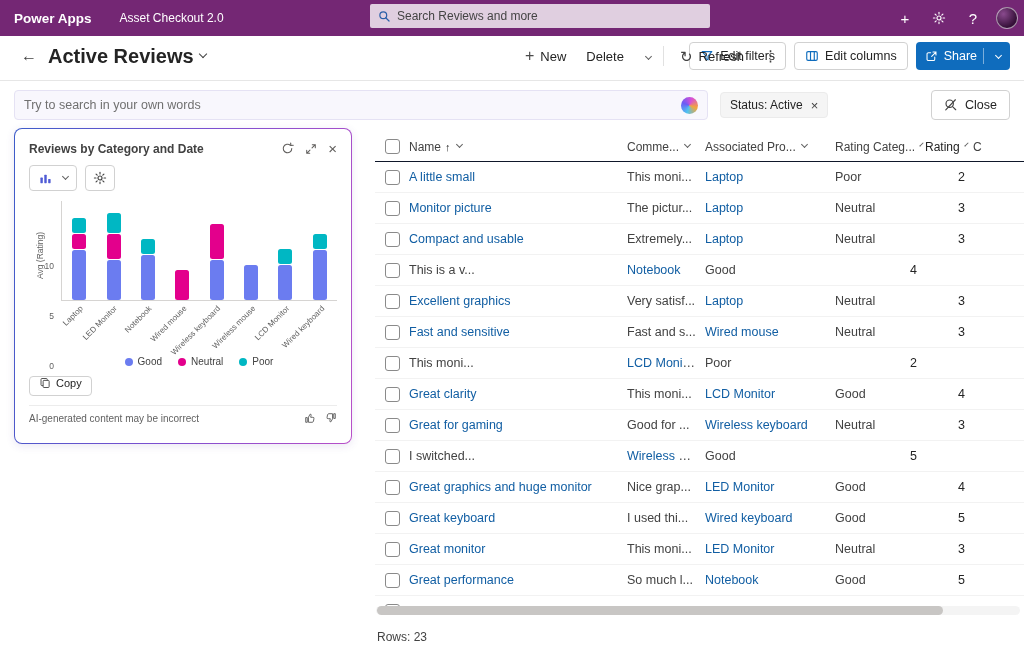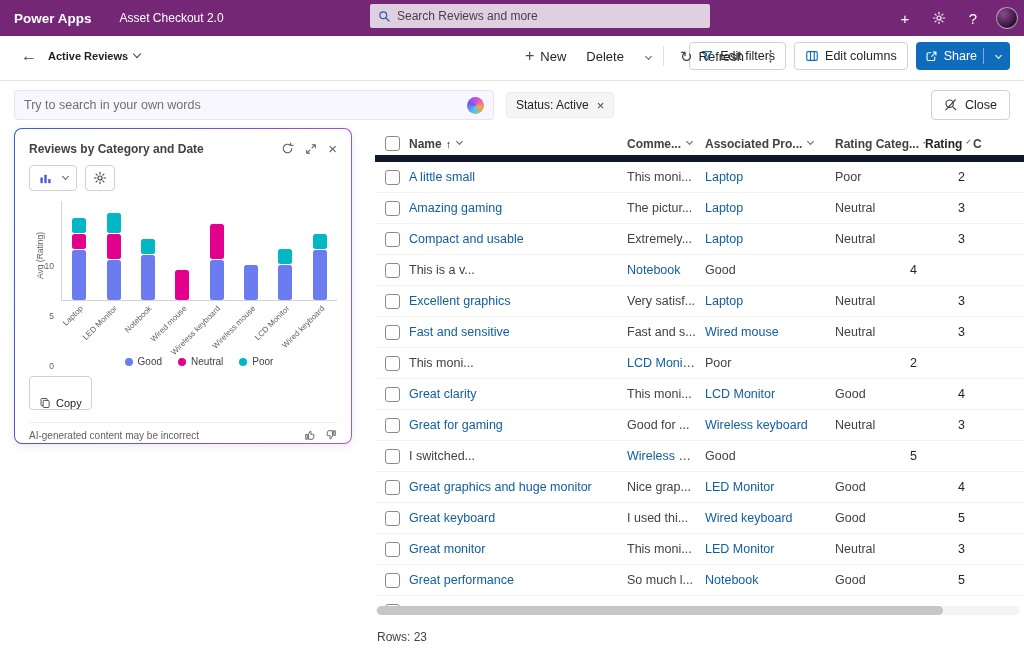--- a/index.html
+++ b/index.html
@@ -15,39 +15,39 @@
   .top-search input{border:none;outline:none;background:transparent;font-size:12px;color:#84cc16;flex:1;font-family:inherit}
   .top-search input::placeholder{color:#444}
   .top-icons{margin-left:auto;display:flex;align-items:center;height:100%}
   .top-icon{width:34px;height:100%;display:flex;align-items:center;justify-content:center;font-size:15px;cursor:pointer}
   .avatar{width:22px;height:22px;border-radius:50%;background:radial-gradient(circle at 32% 30%,#8a4a8e,#351038 70%);border:1px solid rgba(255,255,255,.55)}
 
   
   .cmdbar{position:absolute;top:32px;left:0;width:100%;height:49px;background:#fff;border-bottom:1px solid #e6e6e6;display:flex;align-items:center;padding:0 14px}
   .back{font-size:16px;color:#424242;width:30px;height:30px;display:flex;align-items:center;justify-content:center;border-radius:4px;cursor:pointer}
   .view-title{display:flex;align-items:center;margin-left:4px;cursor:pointer}
-  .view-title .t{font-size:11px;font-weight:700;color:#242424}
+  .view-title .t{font-size:20px;font-weight:700;color:#242424}
   .chev{display:inline-block;width:5px;height:5px;border-right:1.3px solid #616161;border-bottom:1.3px solid #616161;transform:rotate(45deg);margin-left:6px;position:relative;top:-2px}
   .chev.big{width:6px;height:6px;border-color:#424242}
   .cb-center{position:absolute;left:516px;top:0;height:100%;display:flex;align-items:center;gap:2px}
   .cb-item{display:flex;align-items:center;gap:6px;font-size:13px;color:#242424;padding:6px 9px;border-radius:4px;background:none;border:none;font-family:inherit;cursor:pointer}
   .plus-glyph{color:#4b4b4b;font-size:16px;line-height:1;font-weight:400}
   .chev-btn{padding:6px 5px;background:none;border:none;cursor:pointer}
   .vdiv{width:1px;height:20px;background:#e1e1e1;margin:0 5px}
   .refresh-glyph{font-size:15px;color:#424242;line-height:1}
   .kebab{font-size:15px;color:#424242;padding:6px 8px;cursor:pointer}
   .cb-right{margin-left:auto;display:flex;align-items:center;gap:8px}
   .btn-outline{display:flex;align-items:center;gap:6px;height:28px;padding:0 10px;border:1px solid #d1d1d1;border-radius:4px;background:#fff;font-size:12.5px;color:#242424;font-family:inherit;cursor:pointer;white-space:nowrap}
   .btn-primary{display:flex;align-items:center;gap:6px;height:28px;padding:0 9px;background:#0f6cbd;color:#fff;border:none;border-radius:4px;font-size:12.5px;font-family:inherit;cursor:pointer;white-space:nowrap}
   .pdiv{width:1px;height:16px;background:rgba(255,255,255,.45)}
   .chev.white{border-color:#fff;top:-1px}
 
   
   .filterrow{position:absolute;top:82px;left:0;width:100%;height:46px;display:flex;align-items:center;padding:0 14px;gap:12px}
-  .nl-search{width:480px;height:30px;background:#f8f7fd;border:1px solid #e5e2f4;border-radius:4px;display:flex;align-items:center;padding:0 9px;gap:6px}
+  .nl-search{width:694px;height:30px;background:#f8f7fd;border:1px solid #e5e2f4;border-radius:4px;display:flex;align-items:center;padding:0 9px;gap:6px}
   .nl-search input{flex:1;border:none;outline:none;background:transparent;font-size:12.5px;color:#424242;font-family:inherit}
   .nl-search input::placeholder{color:#707070}
   .copilot{width:17px;height:17px;border-radius:50%;background:conic-gradient(from 200deg,#4fc3f0,#6a5cf5,#d94fd5,#f2a63b,#4fc3f0);flex:none;cursor:pointer}
   .chip{display:flex;align-items:center;gap:8px;height:26px;padding:0 9px;background:#f5f5f5;border:1px solid #ebebeb;border-radius:4px;font-size:12px;color:#242424}
   .chip .x{font-size:13px;color:#424242;cursor:pointer;line-height:1}
   .close-btn{margin-left:auto;display:flex;align-items:center;gap:7px;height:30px;padding:0 12px;border:1px solid #d1d1d1;border-radius:4px;background:#fff;font-size:12.5px;color:#242424;font-family:inherit;cursor:pointer}
 
   
   .chart-card{position:absolute;left:14px;top:128px;width:338px;height:316px;border-radius:8px;border:1.5px solid transparent;background:linear-gradient(#fff,#fff) padding-box,linear-gradient(100deg,#3d5cc9,#7b4fd0,#b84fc8) border-box;padding:12px 14px;box-shadow:0 2px 8px rgba(80,60,160,.12);z-index:3}
   .cc-head{display:flex;align-items:center}
@@ -65,30 +65,30 @@
   .yticks span{position:absolute;right:4px}
   .bar-col{width:14px;display:flex;flex-direction:column-reverse;gap:1px}
   .seg{width:100%;border-radius:2.5px}
   .xlabels{display:flex;width:276px;height:48px}
   .xl-cell{flex:1;position:relative}
   .xl-cell span{position:absolute;right:50%;top:3px;transform:rotate(-45deg);transform-origin:100% 0;font-size:8px;color:#616161;white-space:nowrap}
   .xaxis-label{width:276px;text-align:center;font-size:9px;color:#616161;margin-top:-6px}
   .legend{display:flex;justify-content:center;gap:16px;margin-top:7px;width:276px;font-size:10px;color:#424242}
   .lg-item{display:flex;align-items:center;gap:5px}
   .dot{width:8px;height:8px;border-radius:50%}
-  .copy-btn{display:inline-flex;align-items:flex-end;gap:5px;height:34px;padding:0 9px;border:1px solid #d1d1d1;border-radius:4px;background:#fff;font-size:11px;color:#242424;margin-top:9px;cursor:pointer;font-family:inherit}
+  .copy-btn{display:inline-flex;align-items:flex-start;gap:5px;height:20px;padding:0 9px;border:1px solid #d1d1d1;border-radius:4px;background:#fff;font-size:11px;color:#242424;margin-top:9px;cursor:pointer;font-family:inherit}
   .cc-divider{border-top:1px solid #ececec;margin-top:9px}
   .cc-foot{display:flex;align-items:center;margin-top:6px;font-size:10px;color:#616161}
   .ficons{margin-left:auto;display:flex;gap:9px;align-items:center}
   .ficons svg{cursor:pointer}
 
   
   .table{position:absolute;left:375px;top:132px;width:649px;height:478px;overflow:hidden;font-size:12.5px}
   .thead,.trow{display:grid;grid-template-columns:34px 218px 78px 130px 90px 48px 24px;align-items:center}
-  .thead{height:30px;border-bottom:7px solid #0f172a;color:#424242;font-weight:700;font-size:12px}
+  .thead{height:30px;border-bottom:1px solid #0f172a;color:#424242;font-weight:400;font-size:12px}
   .trow{height:31px;border-bottom:1px solid #f2f2f2;background:#fff;cursor:pointer}
   .cell{overflow:hidden;white-space:nowrap;text-overflow:ellipsis;padding-right:8px;color:#424242}
   .c-check{display:flex;justify-content:center;padding-right:0}
   .checkbox{width:15px;height:15px;border:1px solid #8a8a8a;border-radius:3px;background:#fff;cursor:pointer;flex:none}
   .link{color:#115ea3;cursor:pointer;text-decoration:none}
   .c-rating{text-align:right;color:#242424}
   .th{display:flex;align-items:center;cursor:pointer}
   .sort-arrow{font-size:11px;color:#242424;margin-left:4px}
 
   
@@ -394,21 +394,21 @@
           <div class="cell">This moni...</div>
           <div class="cell"><a class="link">Laptop</a></div>
           <div class="cell">Poor</div>
           <div class="cell c-rating">2</div>
           <div class="cell"></div>
         </div>
         <div class="trow">
           <div class="cell c-check">
             <span class="checkbox"></span>
           </div>
-          <div class="cell"><a class="link">Amazing gaming</a></div>
+          <div class="cell"><a class="link">Monitor picture</a></div>
           <div class="cell">The pictur...</div>
           <div class="cell"><a class="link">Laptop</a></div>
           <div class="cell">Neutral</div>
           <div class="cell c-rating">3</div>
           <div class="cell"></div>
         </div>
         <div class="trow">
           <div class="cell c-check">
             <span class="checkbox"></span>
           </div>

